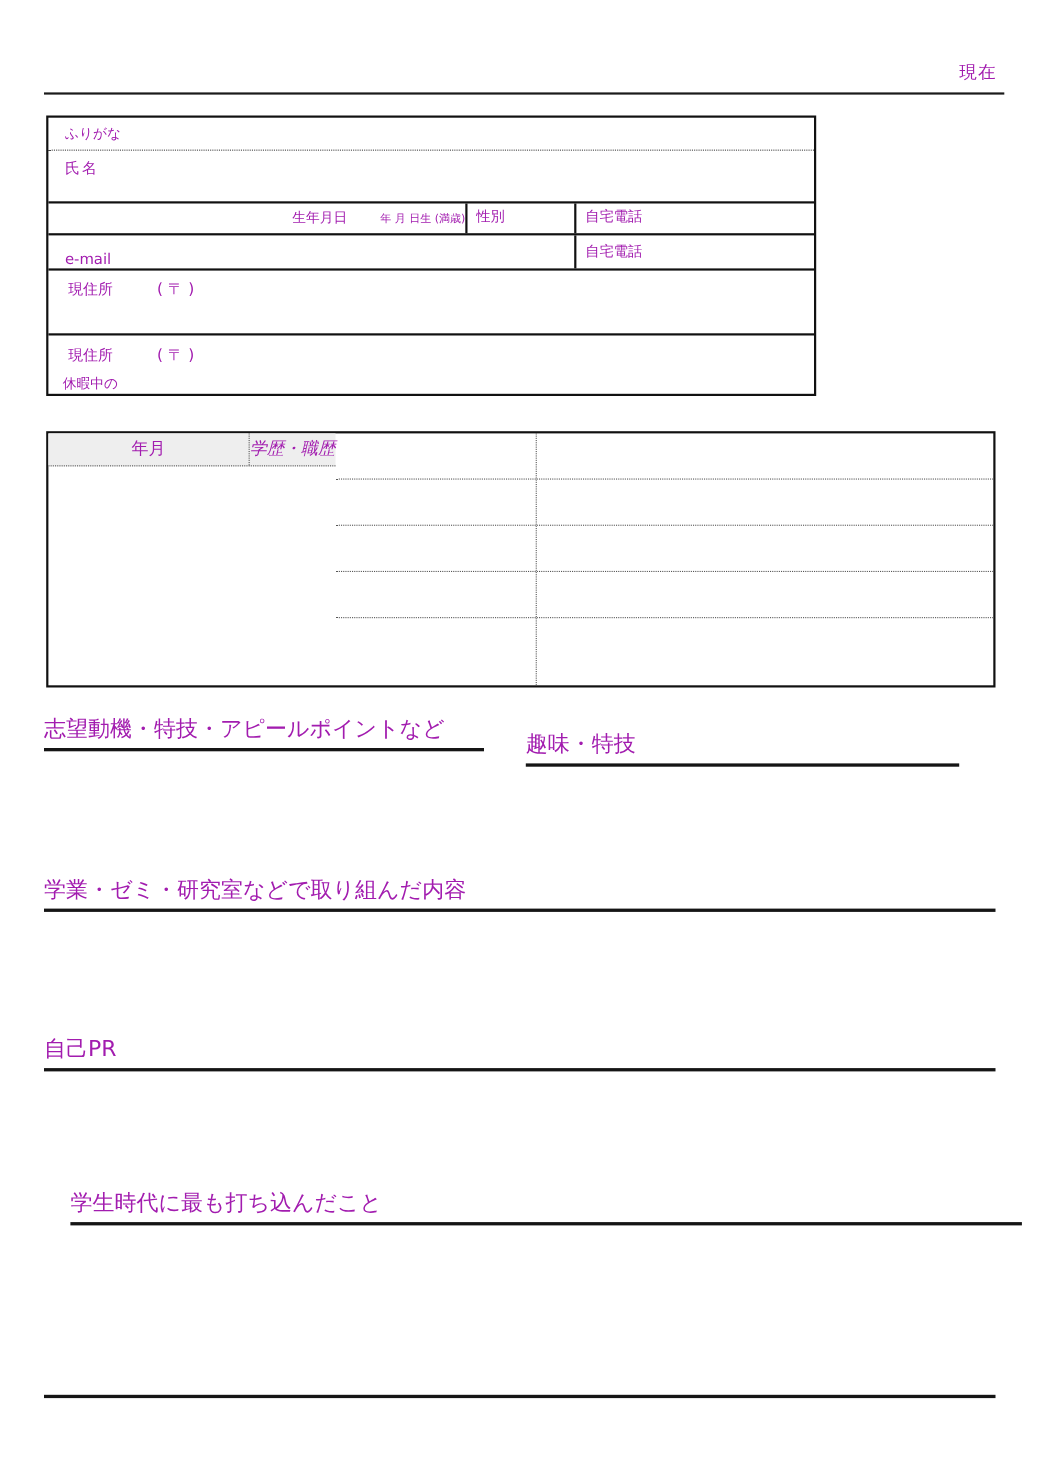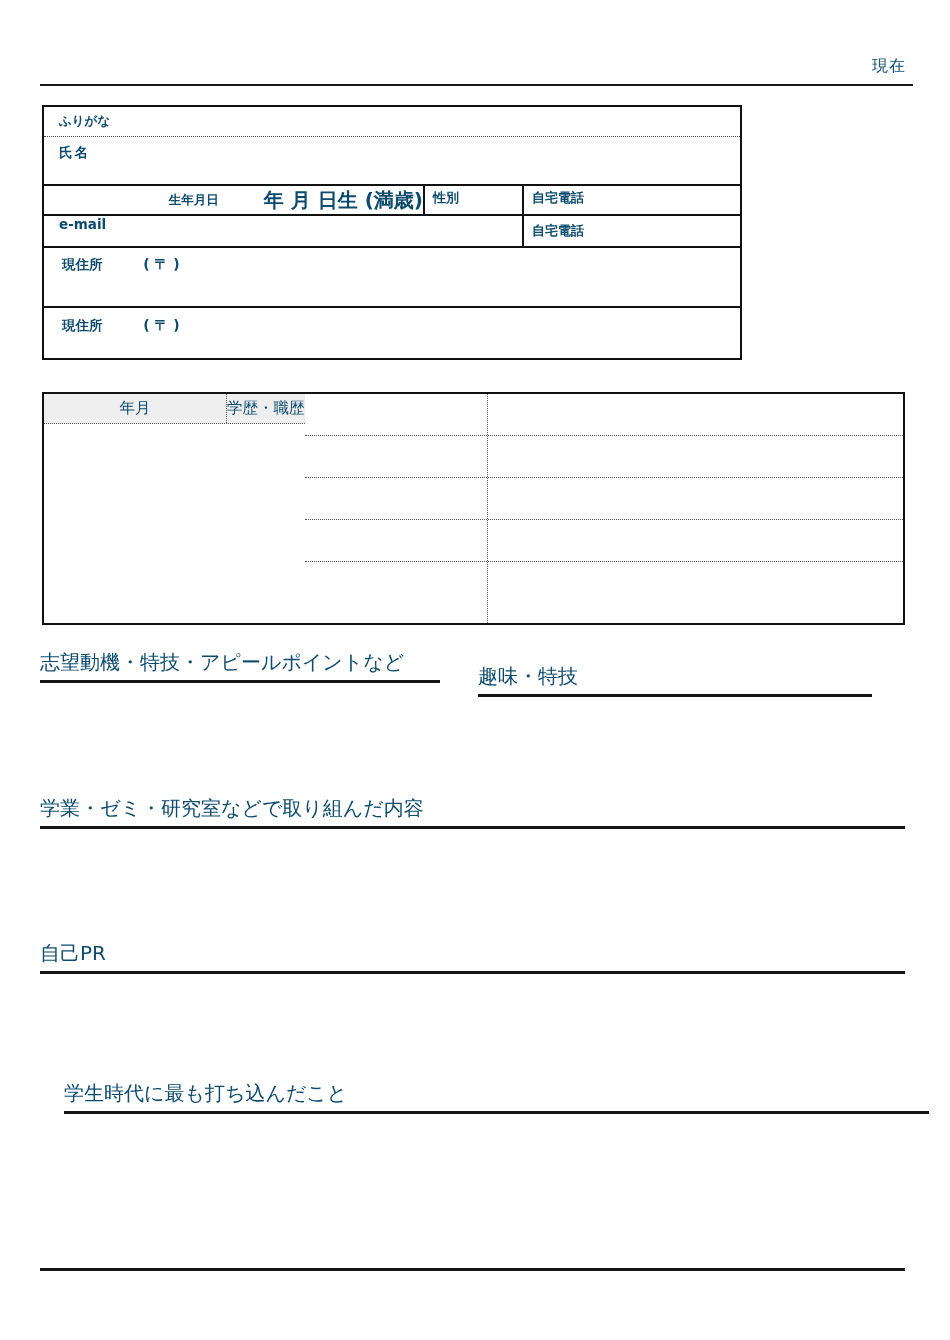--- a/index.html
+++ b/index.html
@@ -1,42 +1,42 @@
 <!DOCTYPE html>
 <html lang="ja"><head>
 <meta charset="utf-8">
 <style>
   html,body { margin:0; padding:0; background:#fff; }
   .page {
     position:relative; width:950px; height:1340px; background:#ffffff;
-    font-family:"DejaVu Sans", sans-serif; color:#0c4a6e;
+    font-family:"DejaVu Sans", sans-serif; color:#a21caf;
     overflow:hidden;
   }
   
   .current-label { position:absolute; top:56px; right:44px; font-size:16px; letter-spacing:1px; }
   .top-rule { position:absolute; left:40px; top:84px; width:873px; height:2px; background:#1a1a1a; }
 
   
   .personal-table {
     position:absolute; left:42px; top:105px; width:700px; height:255px;
     border:2.5px solid #111; box-sizing:border-box;
     display:flex; flex-direction:column;
   }
-  .p-row { box-sizing:border-box;font-weight:bold; }
+  .p-row { box-sizing:border-box; }
   .p-row-furigana { height:30px; border-bottom:1.5px dotted #444; padding:6px 0 0 15px; font-size:12.5px; }
   .p-row-name { height:49px; border-bottom:2px solid #111; padding:7px 0 0 15px; font-size:13.5px; letter-spacing:2px; }
   .p-row-birth { height:30px; border-bottom:2px solid #111; display:flex; }
   .p-cell { box-sizing:border-box; }
   .p-birth-main { width:381px; border-right:2px solid #111; display:flex; align-items:center; padding-left:13px;justify-content:flex-end; }
   .p-birth-label { font-size:12.5px; }
-  .p-birth-value { font-size:20px; margin-left:45px; }
+  .p-birth-value { font-size:10px; margin-left:30px; }
   .p-gender { width:99px; border-right:2px solid #111; padding:3px 0 0 8px; font-size:13px; }
   .p-phone  { flex:1; padding:3px 0 0 8px; font-size:13px; }
   .p-row-email { height:32px; border-bottom:2px solid #111; display:flex; }
-  .p-email { width:480px; border-right:2px solid #111; display:flex; align-items:flex-start; padding-left:15px; font-size:13.5px; }
+  .p-email { width:480px; border-right:2px solid #111; display:flex; align-items:flex-end; padding-left:15px; font-size:13.5px; }
   .p-phone2 { flex:1; padding:6px 0 0 8px; font-size:13px; }
   .p-row-address { height:60px; border-bottom:2px solid #111; padding:8px 0 0 18px; font-size:13.5px; }
   .p-row-address2 { flex:1; padding:9px 0 0 18px; font-size:13.5px; }
   .p-postal { margin-left:36px; font-size:14px; }
   .p-vacation { display:block; margin:9px 0 0 -5px; font-size:12.5px; }
 
   
   .photo-box {
     position:absolute; left:760px; top:121px; width:145px; height:192px;
     border:1.5px dotted #444; box-sizing:border-box;
@@ -44,21 +44,21 @@
   }
 
   
   .history-table {
     position:absolute; left:42px; top:392px; width:863px; height:233px;
     border:2.5px solid #111; box-sizing:border-box;
     display:flex; flex-direction:row;
   }
   .h-header { height:30px; background:#eeeeee; border-bottom:1.6px dotted #555; display:flex; box-sizing:border-box; font-size:15.5px; }
   .h-date-col { width:183px; border-right:1.6px dotted #555; display:flex; align-items:center; justify-content:center; box-sizing:border-box; }
-  .h-detail-col { flex:1; display:flex; align-items:center; justify-content:center; }
+  .h-detail-col { flex:1; display:flex; align-items:center; justify-content:center;font-style:italic; }
   .h-body { flex:1; display:flex; flex-direction:column; }
   .h-row { height:42px; border-bottom:1.6px dotted #555; display:flex; box-sizing:border-box; }
   .h-row.last { flex:1; height:auto; border-bottom:none; }
   .h-date-cell { width:183px; border-right:1.6px dotted #555; box-sizing:border-box; }
   .h-detail-cell { flex:1; }
 
   
   .section-heading {
     position:absolute; font-size:20px; box-sizing:border-box;
     border-bottom:3px solid #151515; padding-bottom:4px;
@@ -105,20 +105,21 @@
         <span>自宅電話</span>
       </div>
     </div>
     <div class="p-row p-row-address">
       <span>現住所</span>
       <span class="p-postal">( 〒 )</span>
     </div>
     <div class="p-row p-row-address2">
       <span>現住所</span>
       <span class="p-postal">( 〒 )</span>
+      <span class="p-vacation">休暇中の</span>
     </div>
   </div>
 
 
   <div class="history-table">
     <div class="h-header">
       <div class="h-date-col">年月</div>
       <div class="h-detail-col">学歴・職歴</div>
     </div>
     <div class="h-body">

